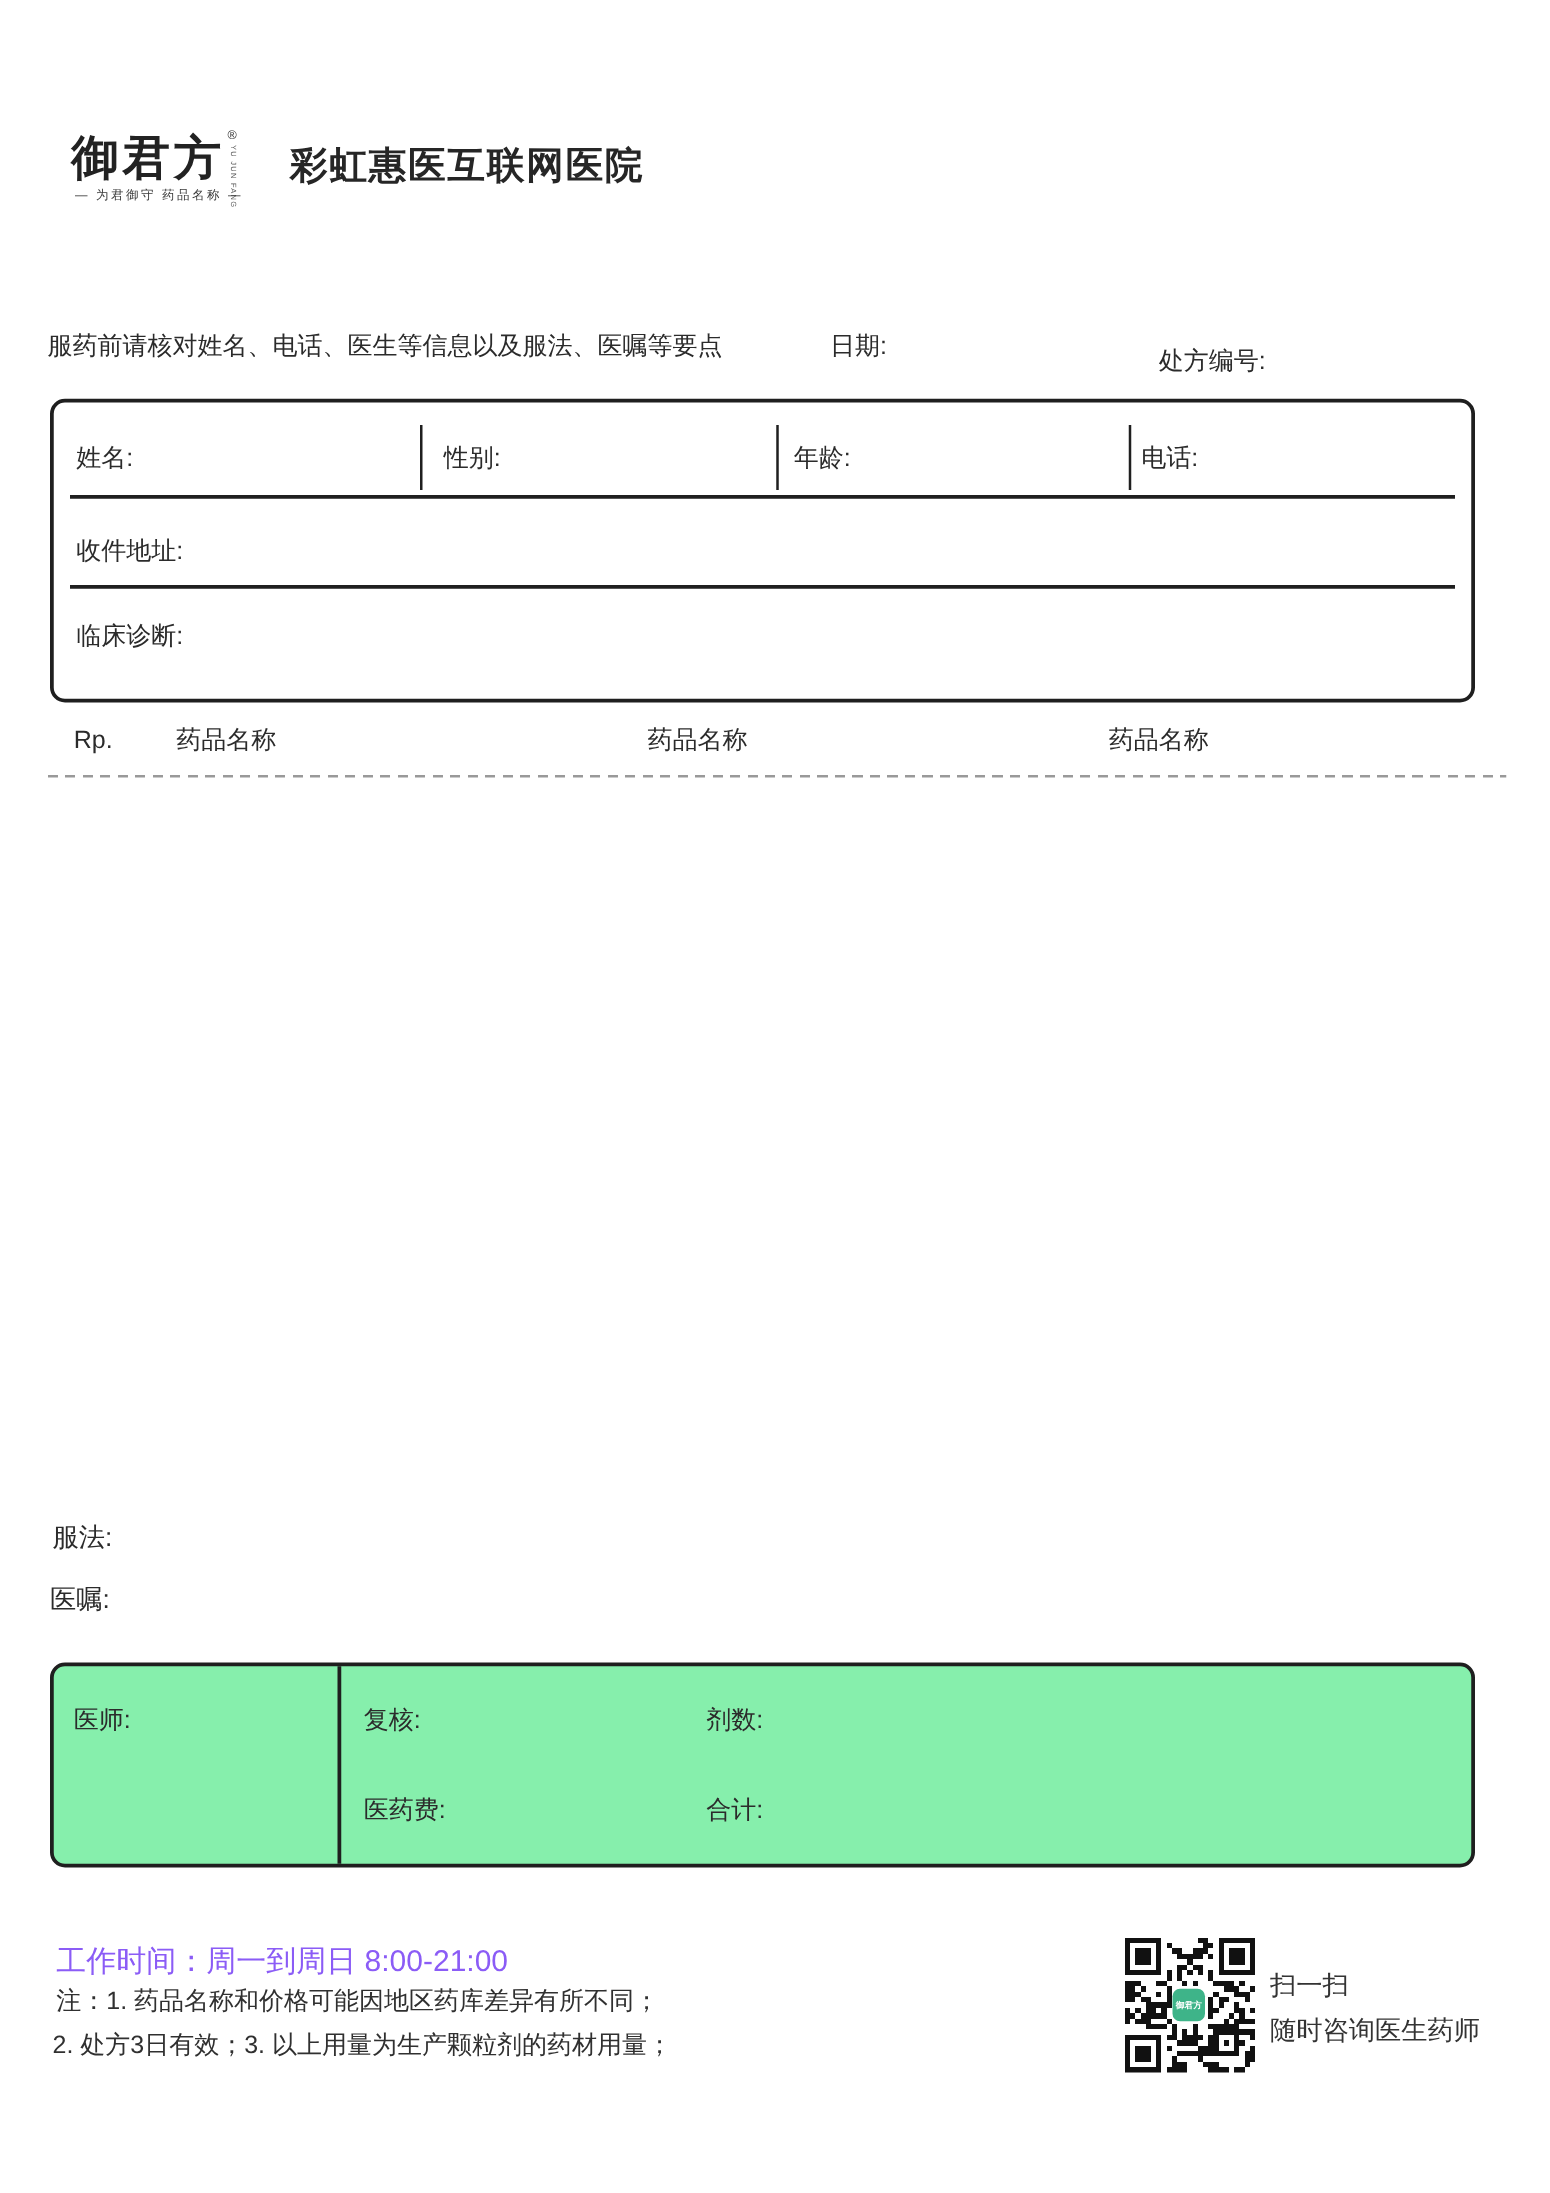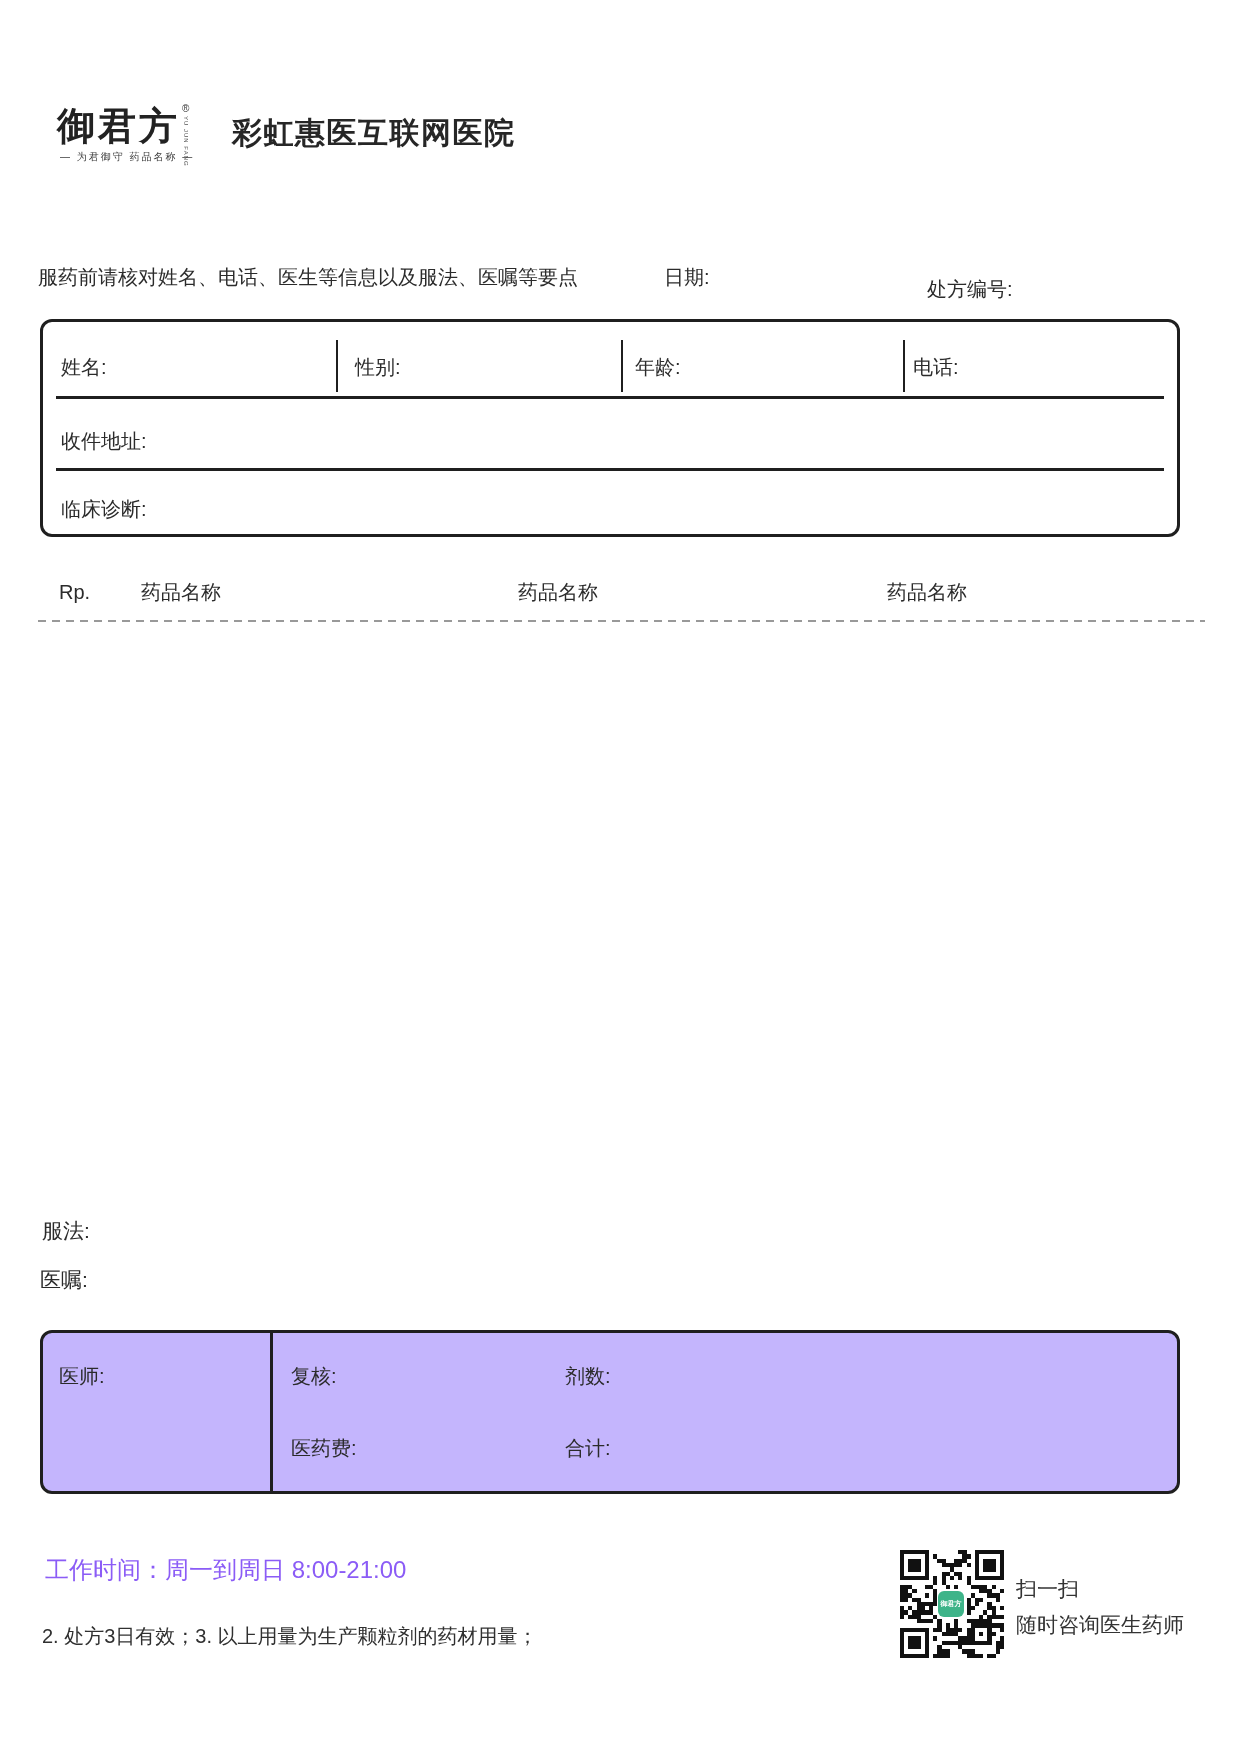--- a/index.html
+++ b/index.html
@@ -29,21 +29,21 @@
     letter-spacing:1.5px; color:#262626;text-align:center;
   }
 
   
   .notice-text { left:38px;  top:266px; font-size:20px; color:#2b2b2b; }
   .date-label  { left:664px; top:266px; font-size:20px; }
   .rxno-label  { left:927px; top:266px; font-size:20px;margin-top:12px; }
 
   
   .patient-box {
-    position:absolute; left:40px; top:319px; width:1140px; height:218px;
+    position:absolute; left:40px; top:319px; width:1140px; height:243px;
     border:3px solid #1f1f1f; border-radius:12px; background:#fff;
   }
   .pb-hline { position:absolute; left:13px; right:13px; height:0; border-top:3px solid #1f1f1f; }
   .pb-hline.l1 { top:74px; }
   .pb-hline.l2 { top:146px; }
   .pb-vdiv { position:absolute; top:18px; width:2px; height:52px; background:#1f1f1f; }
   .pb-vdiv.v1 { left:293px; }
   .pb-vdiv.v2 { left:578px; }
   .pb-vdiv.v3 { left:860px; }
   .lb { position:absolute; font-size:20px; color:#2b2b2b; line-height:1.1; white-space:nowrap; }
@@ -64,21 +64,21 @@
     background:repeating-linear-gradient(90deg,#999 0 8px,transparent 8px 14px);
   }
 
   
   .usage-label  { left:42px; top:1219px; font-size:21px; }
   .advice-label { left:40px; top:1268px; font-size:21px; }
 
   
   .sign-box {
     position:absolute; left:40px; top:1330px; width:1140px; height:164px;
-    border:3px solid #1f1f1f; border-radius:12px; background:#c4b5fd;
+    border:3px solid #1f1f1f; border-radius:12px; background:#86efac;
   }
   .sb-vdiv { position:absolute; left:227px; top:0; bottom:0; width:3px; background:#1f1f1f; }
   .lb-doctor { left:16px;  top:32px; }
   .lb-review { left:248px; top:32px; }
   .lb-dose   { left:522px; top:32px; }
   .lb-fee    { left:248px; top:104px; }
   .lb-total  { left:522px; top:104px; }
 
   
   .hours { left:45px; top:1556px; font-size:24px; color:#8b5cf6; }
@@ -140,20 +140,21 @@
   <div class="sign-box">
     <span class="lb lb-doctor">医师:</span>
     <div class="sb-vdiv"></div>
     <span class="lb lb-review">复核:</span>
     <span class="lb lb-dose">剂数:</span>
     <span class="lb lb-fee">医药费:</span>
     <span class="lb lb-total">合计:</span>
   </div>
 
   <div class="abs hours">工作时间：周一到周日 8:00-21:00</div>
+  <div class="abs note1">注：1. 药品名称和价格可能因地区药库差异有所不同；</div>
   <div class="abs note2">2. 处方3日有效；3. 以上用量为生产颗粒剂的药材用量；</div>
 
   <div class="qr-wrap">
     <svg id="qr-svg" viewBox="0 0 25 25" preserveAspectRatio="none" shape-rendering="crispEdges">
         <rect x="0" y="0" width="1" height="1" fill="#111111"></rect>
         <rect x="1" y="0" width="1" height="1" fill="#111111"></rect>
         <rect x="2" y="0" width="1" height="1" fill="#111111"></rect>
         <rect x="3" y="0" width="1" height="1" fill="#111111"></rect>
         <rect x="4" y="0" width="1" height="1" fill="#111111"></rect>
         <rect x="5" y="0" width="1" height="1" fill="#111111"></rect>

